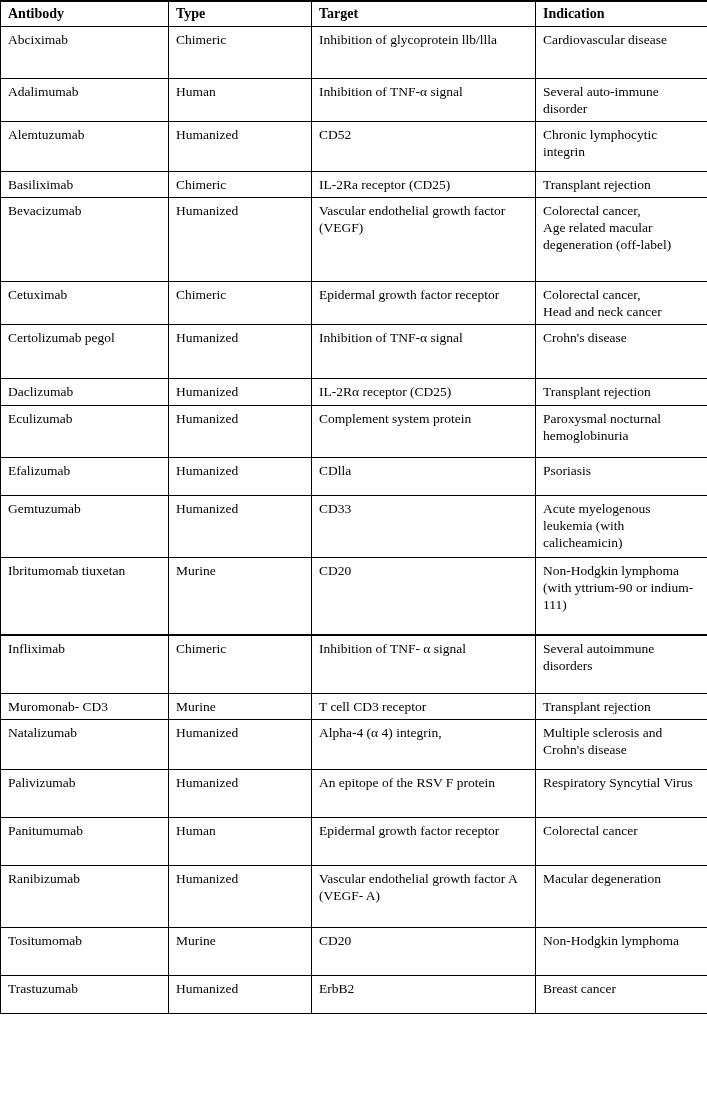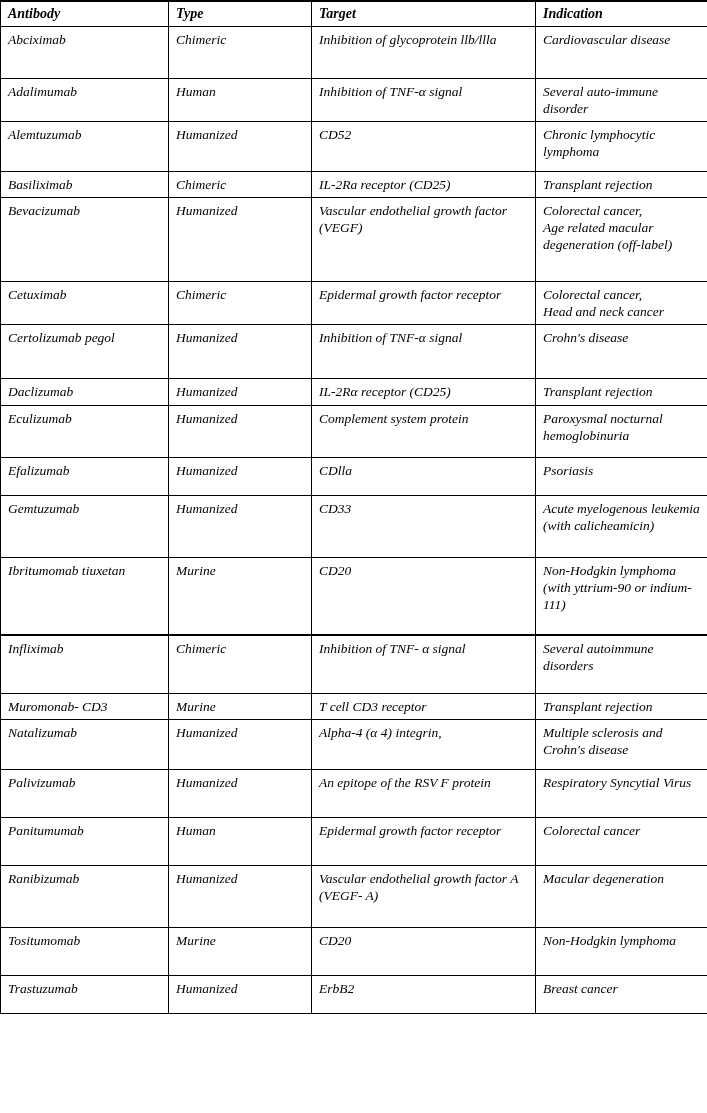--- a/index.html
+++ b/index.html
@@ -13,21 +13,20 @@
     font-family: "Liberation Serif", "DejaVu Serif", serif;
     color: #000000;
     overflow: hidden;
   }
   .sheet {
     position: relative;
     width: 604px;
     height: 1113px;
     background: #ffffff;
     box-sizing: border-box;
-    font-style: italic;
   }
   table.ab-table {
     border-collapse: collapse;
     table-layout: fixed;
     width: 707px;
     border-left: 1px solid #000;
     border-right: 1px solid #000;
     border-top: 1px solid #000;
     border-bottom: 1px solid #000;
   }
@@ -125,21 +124,21 @@
           <td>
             <span class="cell-text">Alemtuzumab</span>
           </td>
           <td>
             <span class="cell-text">Humanized</span>
           </td>
           <td>
             <span class="cell-text">CD52</span>
           </td>
           <td>
-            <span class="cell-text">Chronic lymphocytic lymphoma</span>
+            <span class="cell-text">Chronic lymphocytic integrin</span>
           </td>
         </tr>
         <tr style="height: 26px;">
           <td>
             <span class="cell-text">Basiliximab</span>
           </td>
           <td>
             <span class="cell-text">Chimeric</span>
           </td>
           <td>

